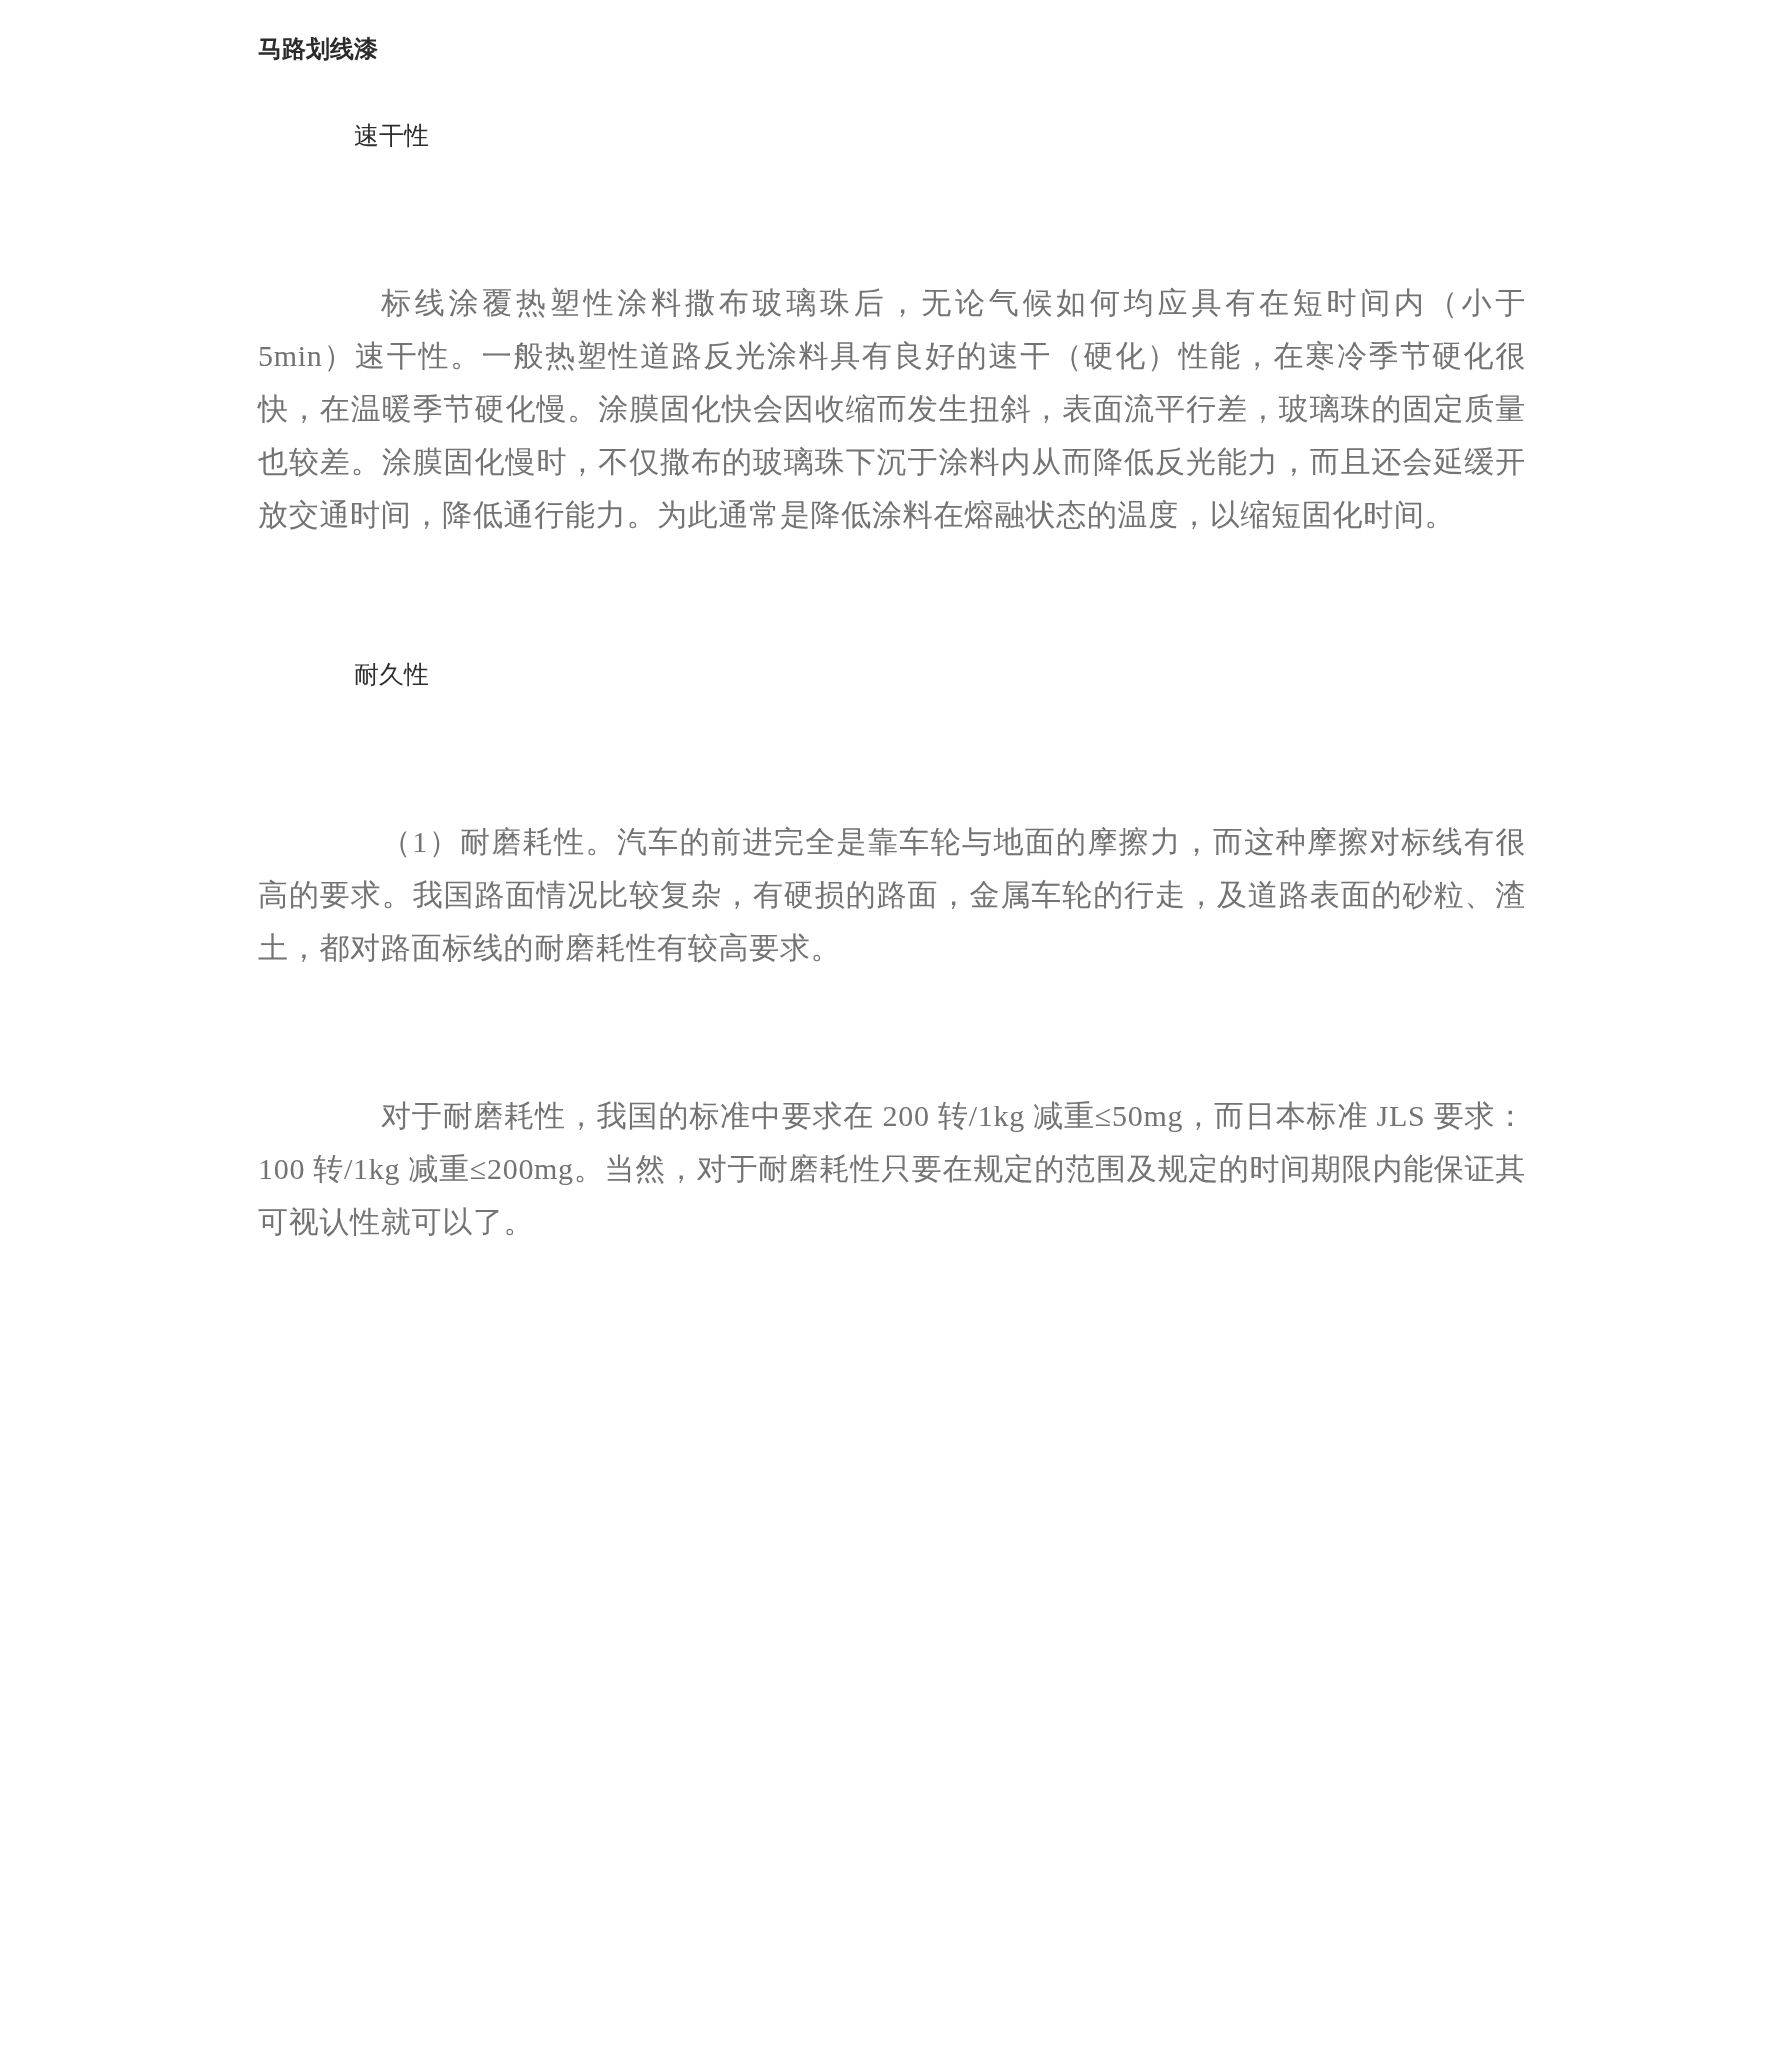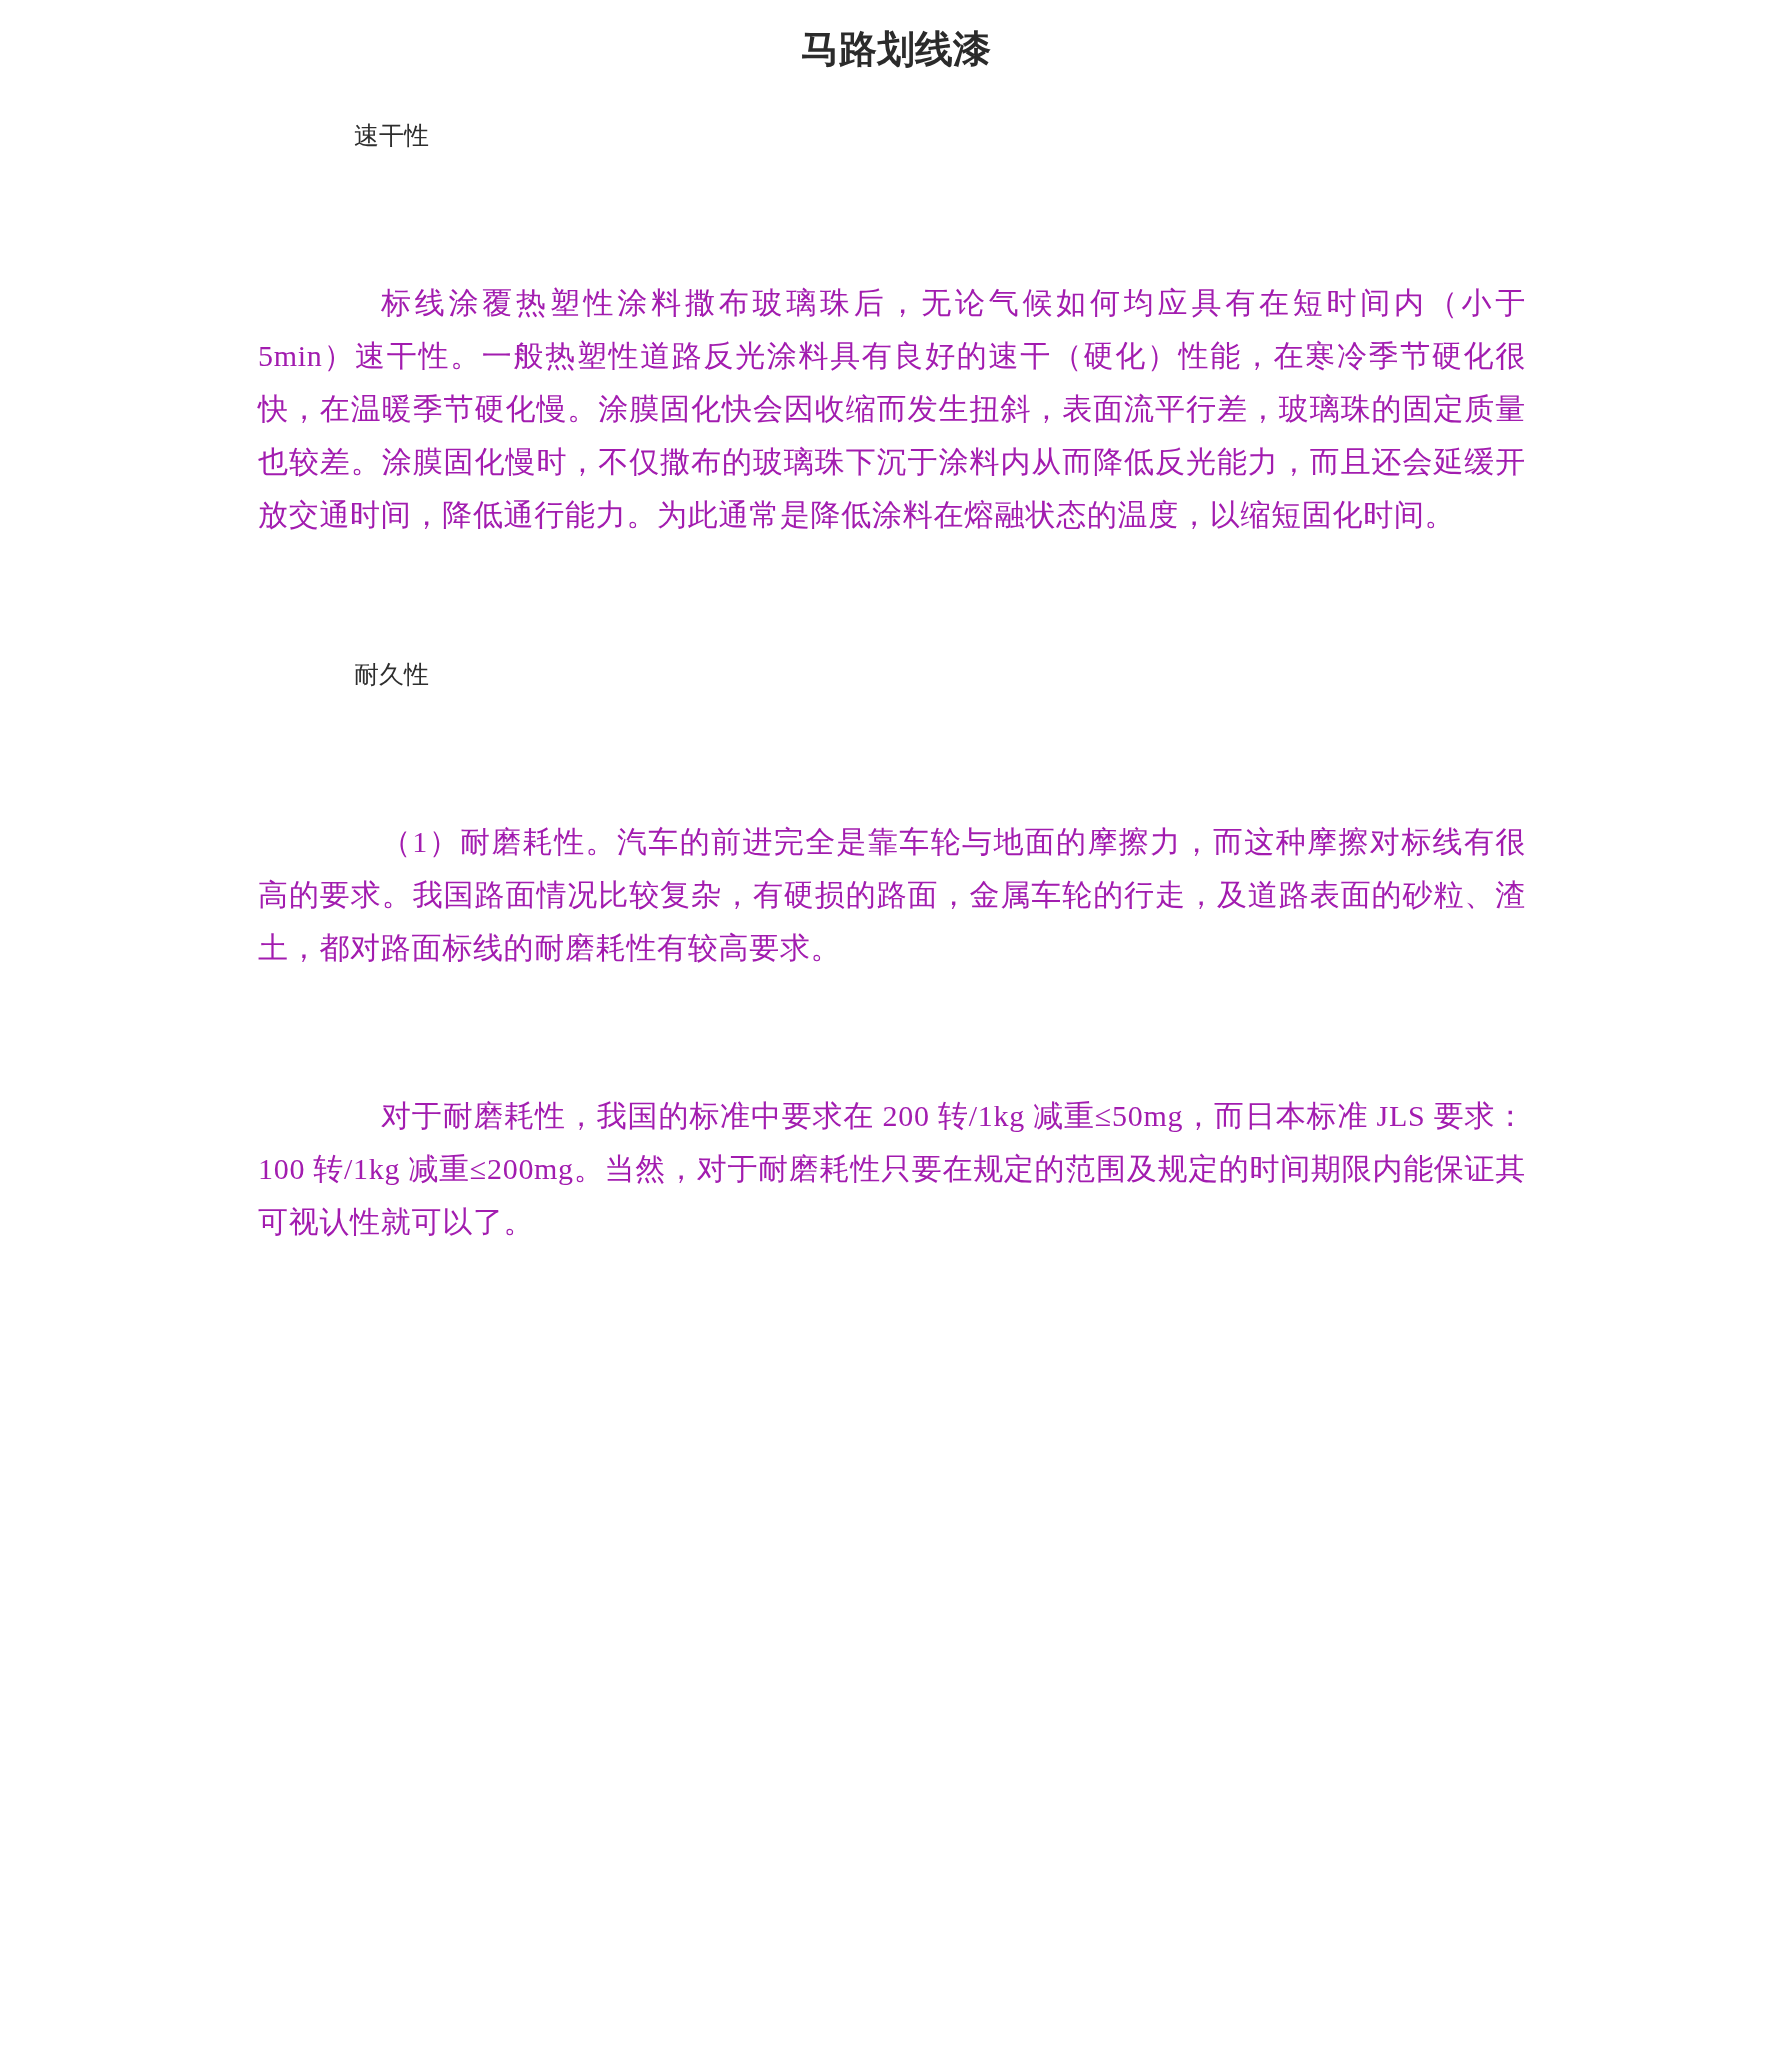--- a/index.html
+++ b/index.html
@@ -15,24 +15,24 @@
   }
   .page {
     box-sizing: border-box;
     width: 1789px;
     min-height: 2046px;
     padding: 0 255px 29px 258px;
     background: #ffffff;
   }
   .doc-title {
     margin: 27.4px 0 0 0;
-    font-size: 38px;
+    font-size: 24px;
     line-height: 45px;
     font-weight: bold;
-    text-align: center;
+    text-align: left;
     color: #2b2b2b;
   }
   .sec-heading {
     margin: 123px 0 0 96px;
     font-size: 25px;
     line-height: 45px;
     font-weight: normal;
     color: #2e2e2e;
   }
   .sec-heading.first {
@@ -41,21 +41,21 @@
   .sec-heading.big-gap {
     margin-top: 111px;
   }
   .para {
     margin: 118px 8px 0 0;
     font-size: 30px;
     line-height: 53px;
     letter-spacing: 0.7px;
     text-align: justify;
     text-indent: 123px;
-    color: #a21caf;
+    color: #737373;
   }
   .para + .para {
     margin-top: 115px;
   }
 </style>
 </head>
 <body>
 
 <div class="page">
 

